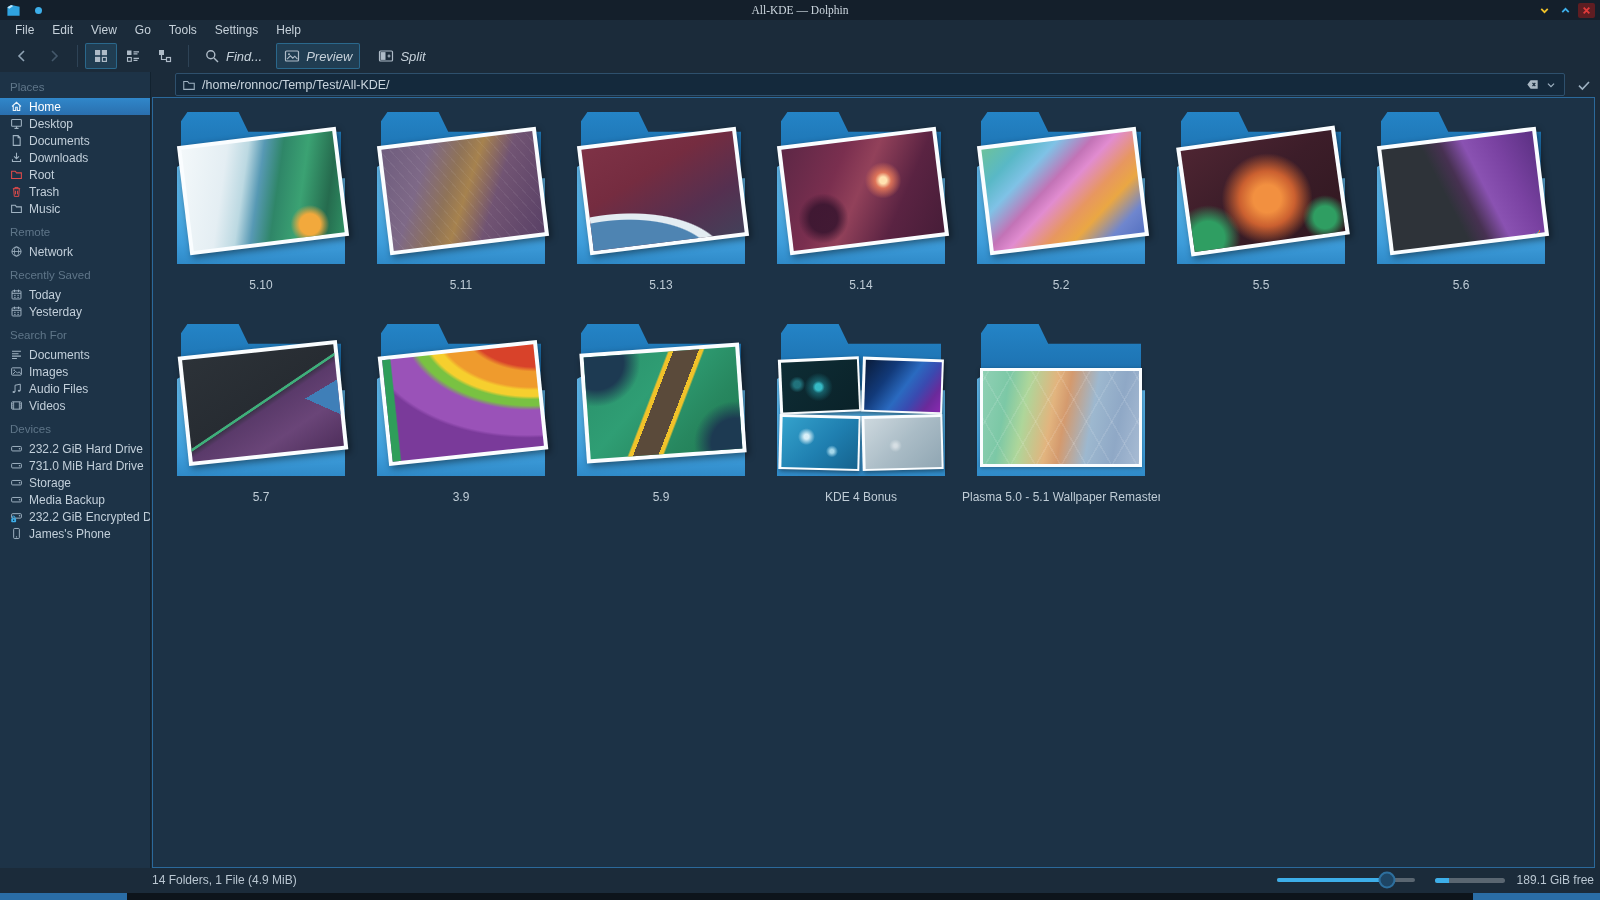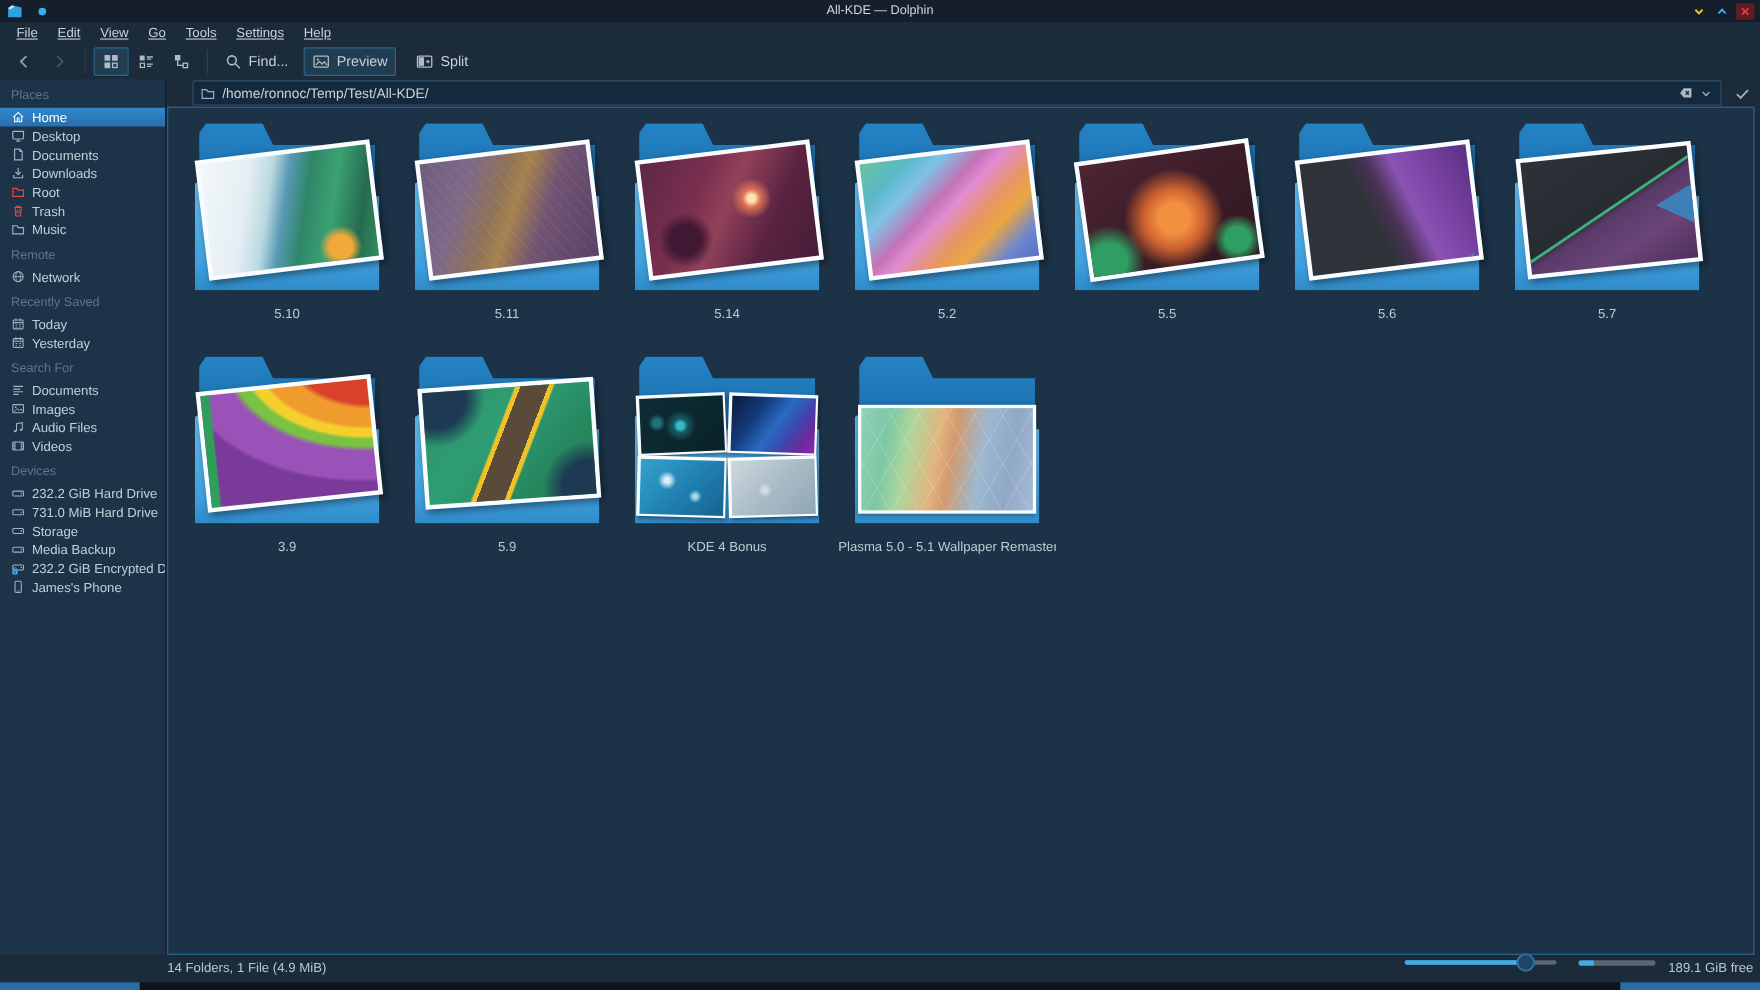--- a/index.html
+++ b/index.html
@@ -1,36 +1,36 @@
 <!DOCTYPE html>
 <html><head>
 <meta charset="utf-8">
 <style>
   html,body{margin:0;padding:0;}
   body{width:1600px;height:900px;overflow:hidden;background:#0d141b;
        font-family:"Liberation Sans",sans-serif;color:#c7d2db;-webkit-font-smoothing:antialiased;}
   .window{position:relative;width:1600px;height:900px;background:#1b2b3a;}
 
   
-  .titlebar{position:absolute;top:0;left:0;right:0;height:20px;background:#141f2b;display:flex;align-items:center;}
+  .titlebar{position:absolute;top:0;left:0;right:0;height:20px;background:#141f2b;display:flex;align-items:center;font-family:Liberation Serif, serif;}
   .app-icon{width:15px;height:15px;margin-left:6px;display:inline-flex;}
   .title-dot{width:7px;height:7px;border-radius:50%;background:#3daee9;margin-left:14px;}
   .title{position:absolute;left:0;right:0;text-align:center;font-size:11.5px;color:#cdd7df;pointer-events:none;}
   .win-controls{margin-left:auto;display:flex;align-items:center;gap:4px;padding-right:5px;z-index:2;}
   .wbtn{width:17px;height:15px;display:inline-flex;align-items:center;justify-content:center;}
   .wbtn svg{width:13px;height:13px;}
   .wbtn.close{background:#5e1d22;border-radius:2px;}
 
   
   .menubar{position:absolute;top:20px;left:0;right:0;height:20px;display:flex;align-items:center;padding-left:6px;font-size:12px;}
-  .menu-item{padding:2px 9px;color:#c6d1da;cursor:default;text-decoration:underline;}
+  .menu-item{padding:2px 9px;color:#c6d1da;cursor:default;}
 
   
   .toolbar{position:absolute;top:40px;left:0;right:0;height:32px;display:flex;align-items:center;padding-left:6px;font-size:13px;}
-  .tbtn{display:flex;align-items:flex-start;gap:6px;padding:4px 7px;border-radius:2px;color:#c6d1da;border:1px solid transparent;}
+  .tbtn{display:flex;align-items:flex-end;gap:6px;padding:4px 7px;border-radius:2px;color:#c6d1da;border:1px solid transparent;font-style:italic;}
   .tbtn svg{width:16px;height:16px;color:#aebbc7;}
   .tbtn.pressed{background:rgba(61,174,233,0.14);border-color:rgba(61,174,233,0.38);}
   .tbtn.nav svg{color:#8fa3b4;}
   .tbtn.disabled svg{color:#44586b;}
   .tsep{width:1px;height:22px;background:#2e4356;margin:0 7px;}
 
   
   .locationrow{position:absolute;top:72px;left:152px;right:6px;height:25px;display:flex;align-items:center;gap:9px;padding-left:23px;}
   .urlbar{flex:1;height:21px;background:#14293c;border:1px solid #2e506d;border-radius:2px;display:flex;align-items:center;padding:0 6px;gap:6px;}
   .urlbar svg{width:14px;height:14px;color:#9fb2c2;flex:none;}
@@ -73,21 +73,21 @@
   .mini-img{width:100%;height:100%;}
 
   
   .item.file{padding-top:54px;}
   .filethumb{width:184px;height:115px;display:flex;border:1px solid rgba(0,0,0,0.45);box-sizing:border-box;flex:none;}
   .strip{flex:1;}
   .item.file .label{margin-top:6px;}
 
   
   .statusbar{position:absolute;left:152px;right:6px;bottom:9px;height:22px;display:flex;align-items:center;font-size:12px;color:#b9c6d1;}
-  .status-right{margin-left:auto;display:flex;}
+  .status-right{margin-left:auto;display:flex;align-items:center;}
   .slider{position:relative;width:138px;height:4px;background:#5a6671;border-radius:2px;}
   .slider-fill{position:absolute;left:0;top:0;bottom:0;background:#3daee9;border-radius:2px;}
   .slider-handle{position:absolute;top:50%;transform:translate(-50%,-50%);width:17px;height:17px;border-radius:50%;
                  background:#1e4564;border:2px solid #2d6f9e;box-sizing:border-box;}
   .capacity{position:relative;width:70px;height:5px;background:#5a6671;border-radius:2.5px;margin-left:20px;overflow:hidden;}
   .cap-fill{position:absolute;left:0;top:0;bottom:0;background:#3daee9;}
   .free-text{margin-left:12px;white-space:nowrap;}
 
   
   .bottombar{position:absolute;left:0;right:0;bottom:0;height:7px;background:#0d141b;}
@@ -424,20 +424,30 @@
         </div>
         <div class="item">
           <div class="folder">
             <div class="f-back"></div>
             <div class="f-front"></div>
             <div class="thumb" style="transform: rotate(-7deg);">
               <div class="thumb-img" style="background: repeating-linear-gradient(55deg, rgba(255, 255, 255, 0.06) 0px, rgba(255, 255, 255, 0.06) 1px, rgba(255, 255, 255, 0) 1px, rgba(255, 255, 255, 0) 8px), linear-gradient(115deg, rgb(111, 93, 126) 0%, rgb(126, 105, 135) 25%, rgb(143, 115, 88) 42%, rgb(166, 130, 78) 52%, rgb(113, 84, 115) 68%, rgb(90, 65, 102) 100%);"></div>
             </div>
           </div>
           <div class="label">5.11</div>
+        </div>
+        <div class="item">
+          <div class="folder">
+            <div class="f-back"></div>
+            <div class="f-front"></div>
+            <div class="thumb" style="transform: rotate(-7deg);">
+              <div class="thumb-img" style="background: radial-gradient(130% 100% at 10% 125%, rgb(78, 132, 178) 0px, rgb(78, 132, 178) 52%, rgb(227, 236, 242) 53%, rgb(227, 236, 242) 58%, rgba(227, 236, 242, 0) 59%), linear-gradient(155deg, rgb(126, 50, 70) 0%, rgb(117, 44, 64) 35%, rgb(85, 48, 80) 70%, rgb(67, 64, 89) 100%);"></div>
+            </div>
+          </div>
+          <div class="label">5.13</div>
         </div>
         <div class="item">
           <div class="folder">
             <div class="f-back"></div>
             <div class="f-front"></div>
             <div class="thumb" style="transform: rotate(-7deg);">
               <div class="thumb-img" style="background: radial-gradient(circle at 64% 42%, rgb(255, 226, 176) 0px, rgb(255, 226, 176) 3%, rgba(238, 126, 90, 0.85) 7%, rgba(238, 126, 90, 0) 16%), radial-gradient(circle at 22% 72%, rgba(58, 22, 48, 0.9) 0px, rgba(58, 22, 48, 0.9) 10%, rgba(58, 22, 48, 0) 18%), linear-gradient(120deg, rgb(93, 39, 70) 0%, rgb(122, 47, 79) 32%, rgb(146, 65, 90) 48%, rgb(90, 35, 66) 72%, rgb(71, 29, 56) 100%);"></div>
             </div>
           </div>
           <div class="label">5.14</div>

